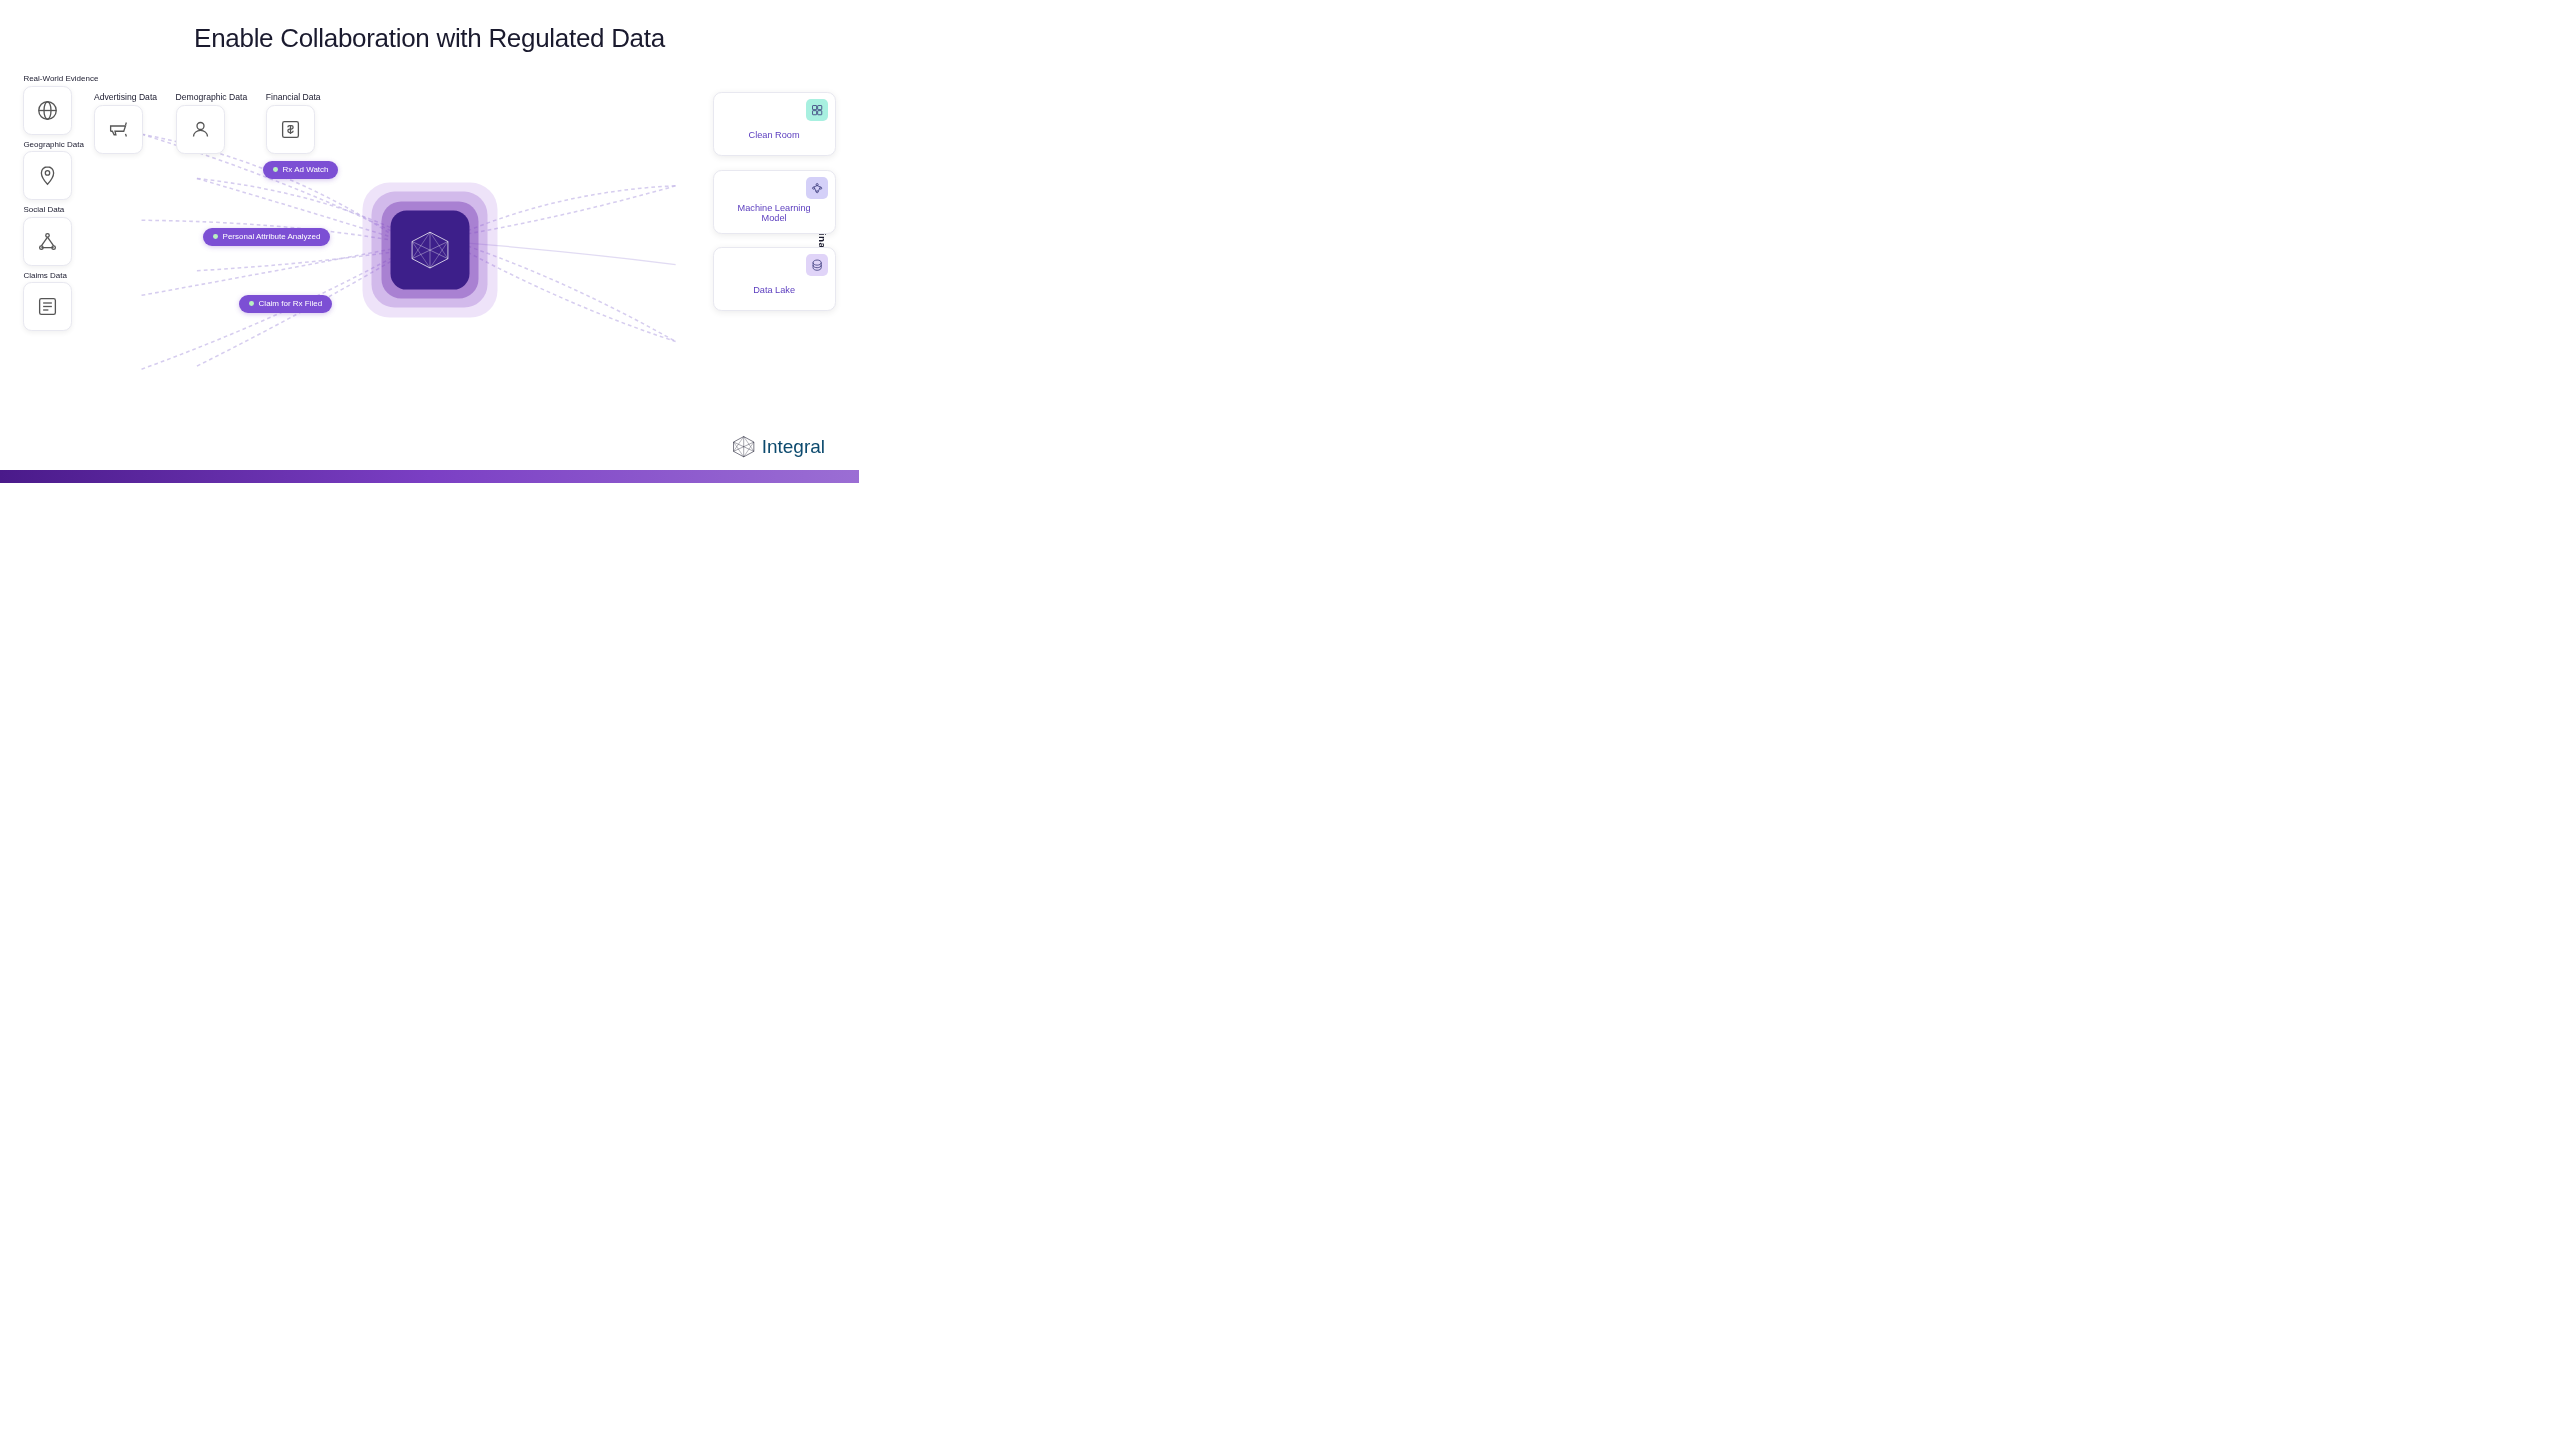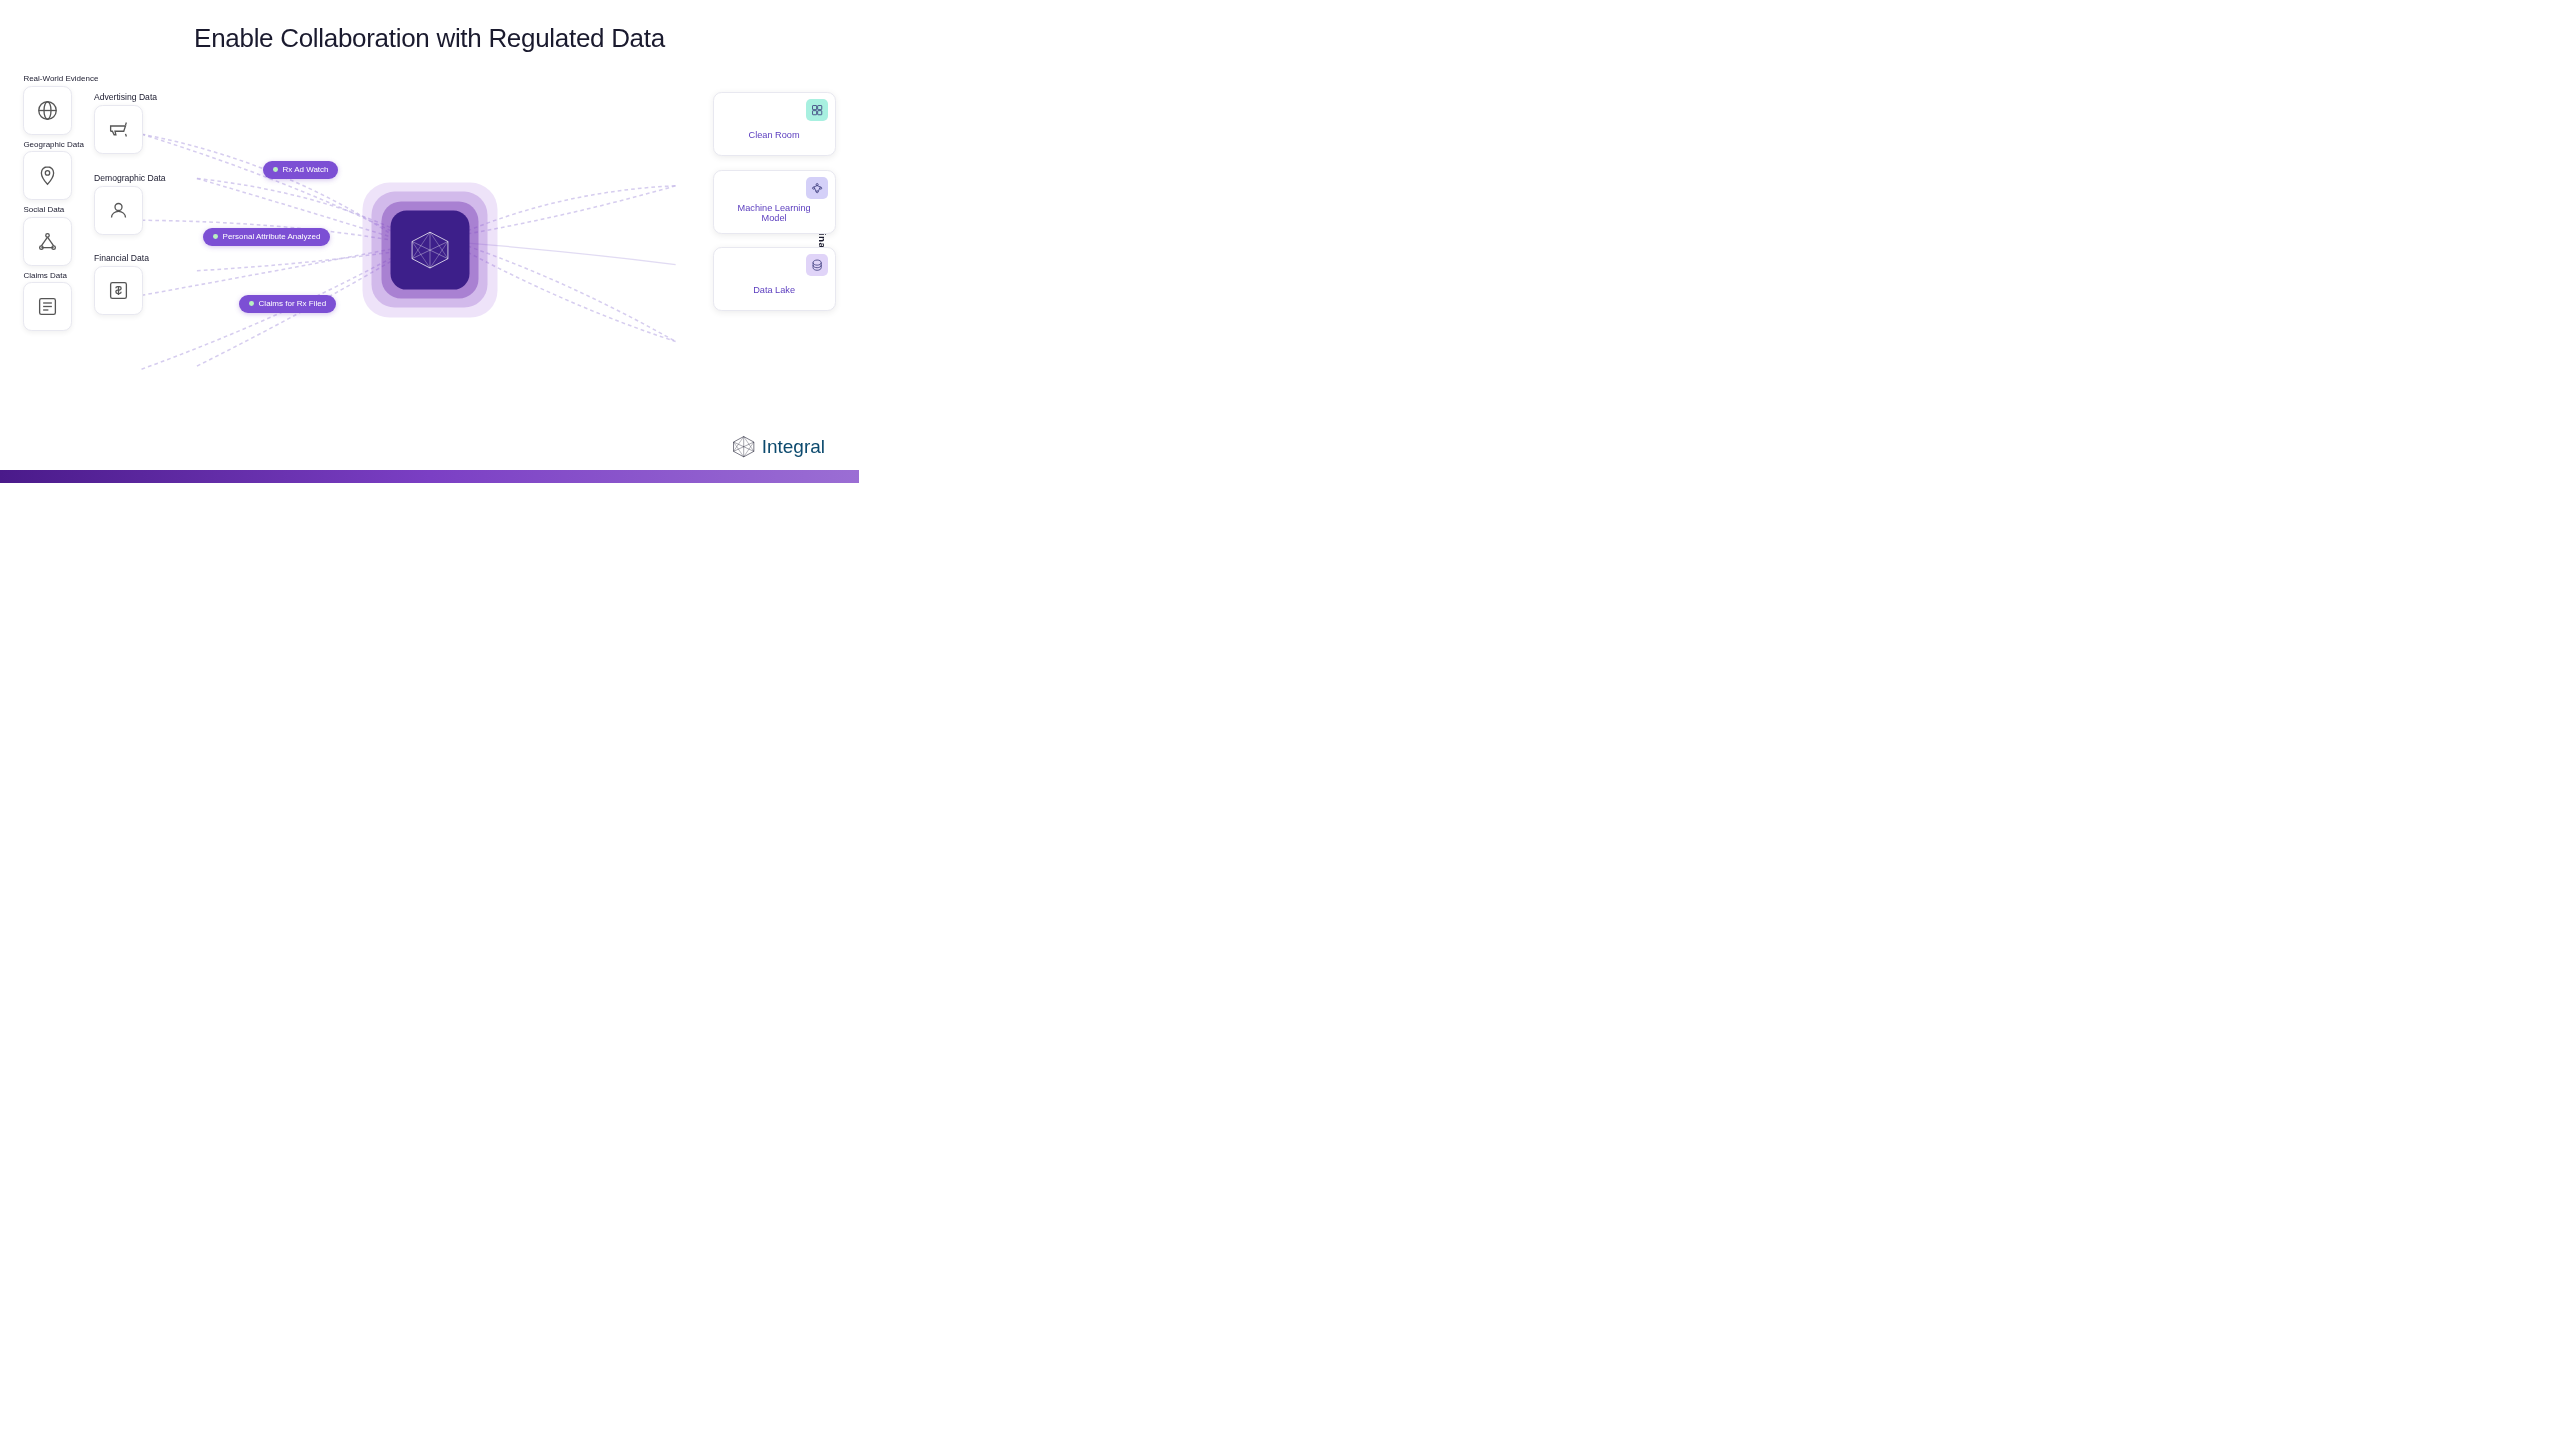--- a/index.html
+++ b/index.html
@@ -98,21 +98,21 @@
       fill: none;
       stroke-width: 1.5;
     }
 
     
     .data-types-container {
       position: absolute;
       left: 94px;
       top: 92px;
       display: flex;
-      flex-direction: column;
+      flex-direction: row;
       gap: 18.5px;
     }
 
     .data-type-item {
       display: flex;
       flex-direction: column;
       align-items: flex-start;
     }
 
     .data-type-label {
@@ -481,21 +481,21 @@
 <div class="badge-pill" style="top: 161px; left: 263px;">
   <span class="badge-dot"></span>
   <span>Rx Ad Watch</span>
 </div>
 <div class="badge-pill" style="top: 228px; left: 203px;">
   <span class="badge-dot"></span>
   <span>Personal Attribute Analyzed</span>
 </div>
 <div class="badge-pill" style="top: 295px; left: 239px;">
   <span class="badge-dot"></span>
-  <span>Claims for Rx Filed</span>
+  <span>Claim for Rx Filed</span>
 </div>
 
 <div class="destinations-container">
 
   <div class="dest-card">
     <span class="dest-card-label">Clean Room</span>
     <div class="dest-card-icon dest-icon-teal">
       <svg viewBox="0 0 24 24">
           <rect x="3" y="3" width="8" height="8" rx="1"></rect>
           <rect x="13" y="3" width="8" height="8" rx="1"></rect>

